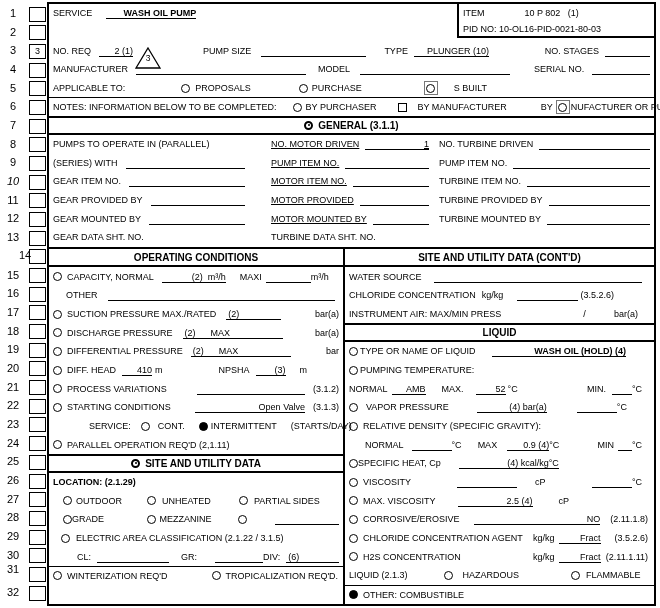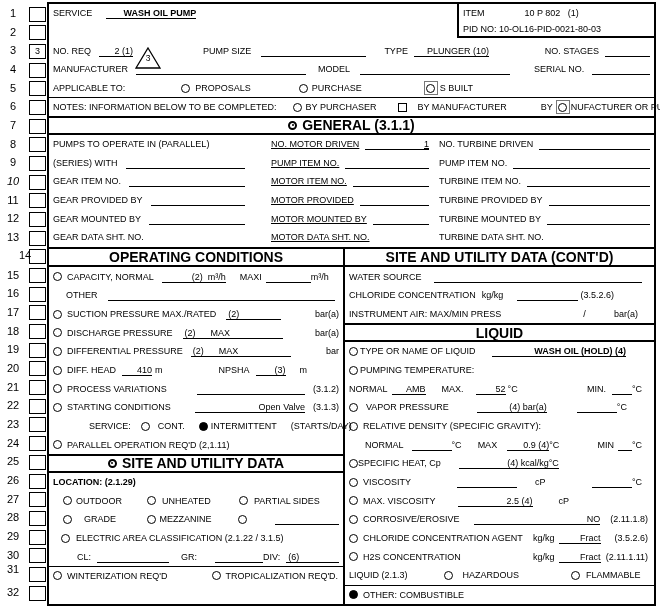--- a/index.html
+++ b/index.html
@@ -7,21 +7,21 @@
          font-family:"Liberation Sans",sans-serif;font-size:9px;overflow:hidden;}
   .gnum{position:absolute;left:0;width:26px;height:18.68px;line-height:18.68px;
         text-align:center;font-size:11px;}
   .gbox{position:absolute;left:29px;width:15px;height:13px;border:1px solid #000;
         text-align:center;font-size:9px;line-height:13px;}
   .form{position:absolute;left:47px;top:2px;width:609px;height:604px;
         border:2px solid #000;box-sizing:border-box;}
   .fr{height:18.68px;display:flex;align-items:center;padding:0 4px;white-space:nowrap;
       box-sizing:border-box;}
   .hr{height:18.68px;box-sizing:border-box;border-top:2px solid #000;border-bottom:2px solid #000;
-      display:flex;align-items:center;justify-content:center;gap:5px;font-weight:bold;font-size:14px;}
+      display:flex;align-items:center;justify-content:center;gap:5px;font-weight:bold;font-size:10px;}
   .split{display:flex;border-top:2px solid #000;box-sizing:border-box;}
   .sl{width:296px;border-right:2px solid #000;box-sizing:border-box;}
   .sr{flex:1;min-width:0;}
   .c1{width:218px;display:flex;align-items:center;}
   .c2{width:168px;display:flex;align-items:center;text-decoration:underline;}
   .c3{flex:1;display:flex;align-items:center;}
   .ul{display:inline-block;border-bottom:1px solid #000;text-align:right;height:12px;
       line-height:12px;box-sizing:border-box;white-space:pre;}
   .tl{text-align:left;padding-left:2px;}
   .grow{flex:1;}
@@ -171,21 +171,21 @@
 
     <div class="fr">
       <span>APPLICABLE TO:</span>
       <span class="rad" style="margin-left:56px"></span>
       <span style="margin-left:5px">PROPOSALS</span>
       <span class="rad" style="margin-left:48px"></span>
       <span style="margin-left:4px">PURCHASE</span>
       <span class="bc" style="margin-left:62px">
           <span class="rad"></span>
         </span>
-      <span style="margin-left:2px">S BUILT</span>
+      <span style="margin-left:16px">S BUILT</span>
     </div>
 
     <div class="fr" style="border-top:1px solid #000">
       <span>NOTES: INFORMATION BELOW TO BE COMPLETED:</span>
       <span class="rad" style="margin-left:16px"></span>
       <span style="margin-left:4px">BY PURCHASER</span>
       <span class="cb" style="margin-left:22px"></span>
       <span style="margin-left:10px">BY MANUFACTURER</span>
       <span style="margin-left:34px">BY</span>
       <span class="bc" style="margin-left:3px">
@@ -264,23 +264,20 @@
           <span class="ul grow" style="margin-left:6px;margin-right:10px"></span>
         </div>
       <div class="c3">
           <span>TURBINE MOUNTED BY</span>
           <span class="ul grow" style="margin-left:6px"></span>
         </div>
     </div>
     <div class="fr">
       <div class="c1">
           <span>GEAR DATA SHT. NO.</span>
-        </div>
-      <div class="c2">
-          <span>MOTOR DATA SHT. NO.</span>
         </div>
       <div class="c3">
           <span>TURBINE DATA SHT. NO.</span>
         </div>
     </div>
 
     <div class="split">
       <div class="sl">
         <div class="hr" style="border-top:none">
           <span>OPERATING CONDITIONS</span>
@@ -365,21 +362,21 @@
               <span style="margin-left:6px">UNHEATED</span>
             </div>
           <div class="sc3">
               <span class="rad"></span>
               <span style="margin-left:6px">PARTIAL SIDES</span>
             </div>
         </div>
         <div class="fr">
           <div class="sc1" style="margin-left:10px">
               <span class="rad"></span>
-              <span style="margin-left:12px">GRADE</span>
+              <span style="margin-left:0">GRADE</span>
             </div>
           <div class="sc2">
               <span class="rad"></span>
               <span style="margin-left:4px">MEZZANINE</span>
             </div>
           <div class="sc3">
               <span class="rad"></span>
               <span class="ul w64" style="margin-left:28px"></span>
             </div>
         </div>

